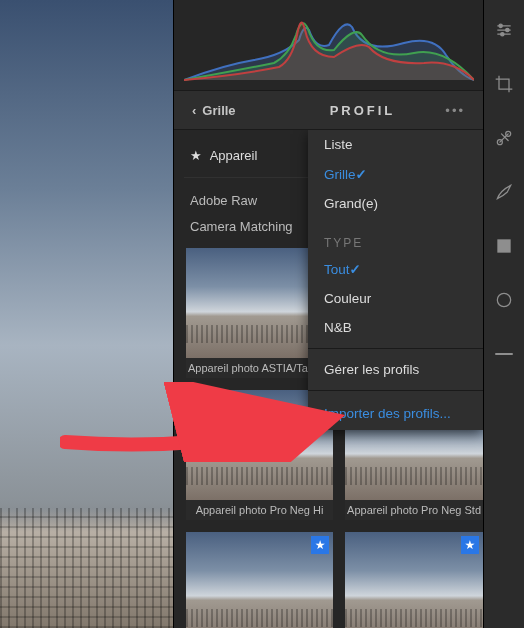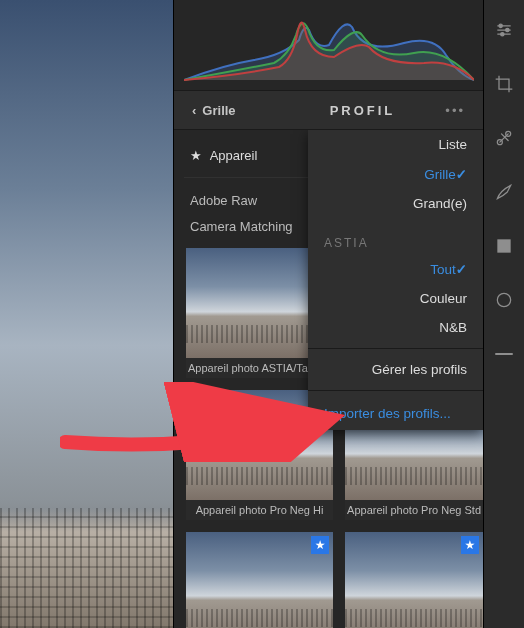--- a/index.html
+++ b/index.html
@@ -29,21 +29,21 @@
   .list{padding:10px 6px 4px;color:#bbb;line-height:26px;}
   .grid{display:grid;grid-template-columns:1fr 1fr;gap:12px;padding:4px 2px;}
   .card{background:#2a2a2a;display:flex;flex-direction:column;position:relative;}
   .thumb{height:110px;background:linear-gradient(180deg,#4a6080 0%,#7c8fa6 35%,#cfd5db 58%,#a19a91 62%,#7c7067 100%);position:relative;}
   .thumb::after{content:"";position:absolute;bottom:14%;left:0;right:0;height:18px;background:repeating-linear-gradient(90deg,rgba(0,0,0,.25) 0 2px,transparent 2px 5px);}
   .cap{font-size:11px;color:#bbb;text-align:center;padding:4px 2px;white-space:nowrap;overflow:hidden;}
   .star-badge{position:absolute;top:4px;right:4px;width:18px;height:18px;background:#2a77e6;display:flex;align-items:center;justify-content:center;color:#fff;font-size:12px;}
   
   .menu{position:absolute;top:0;right:0;width:175px;background:#2f2f2f;box-shadow:0 4px 12px rgba(0,0,0,.6);font-size:13.5px;}
   .menu .sec{padding:14px 16px 4px;color:#777;letter-spacing:2px;font-size:12px;}
-  .menu .item{padding:7px 16px;color:#ddd;display:flex;align-items:center;justify-content:flex-end;}
+  .menu .item{padding:7px 16px;color:#ddd;display:flex;align-items:center;justify-content:flex-start;}
   .menu .item.sel{color:#3a8de0;}
   .menu .item .chk{color:#3a8de0;font-weight:bold;}
   .menu hr{border:none;border-top:1px solid #1a1a1a;margin:6px 0;}
   .menu .import{color:#3a8de0;padding:9px 16px;}
   
   .arrow{position:absolute;left:60px;top:382px;pointer-events:none;}
 </style>
 </head>
 <body>
 
@@ -113,21 +113,21 @@
           <div class="item">
               <span>Liste</span>
             </div>
           <div class="item sel">
               <span>Grille</span>
               <span class="chk">✓</span>
             </div>
           <div class="item">
               <span>Grand(e)</span>
             </div>
-          <div class="sec" style="padding-top:18px">ASTIA</div>
+          <div class="sec" style="padding-top:18px">TYPE</div>
           <div class="item sel">
               <span>Tout</span>
               <span class="chk">✓</span>
             </div>
           <div class="item">
               <span>Couleur</span>
             </div>
           <div class="item">
               <span>N&amp;B</span>
             </div>

